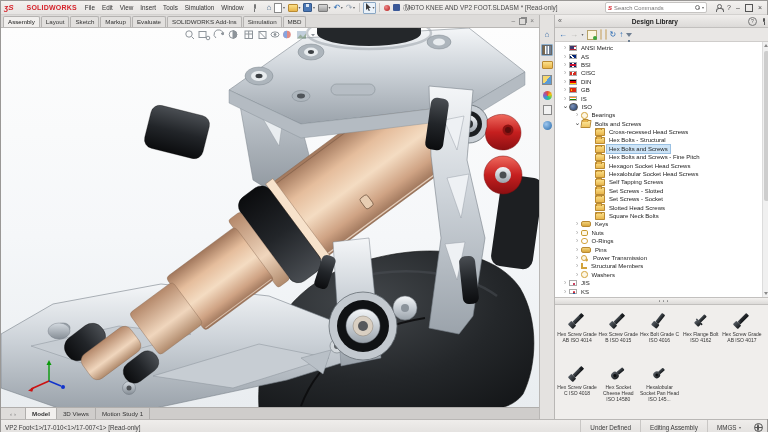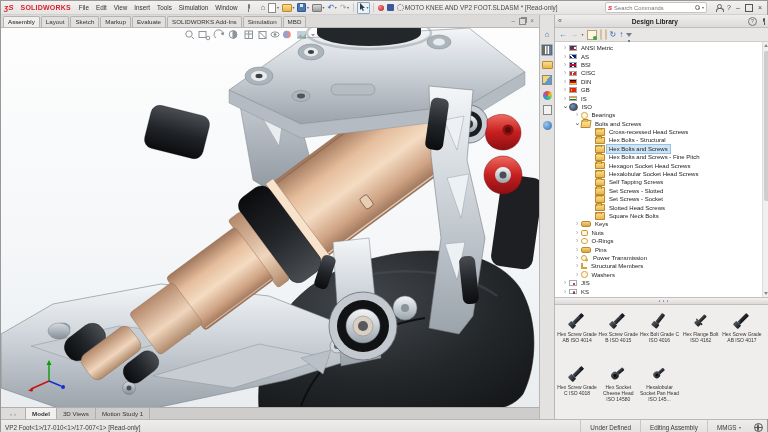--- a/index.html
+++ b/index.html
@@ -3,21 +3,21 @@
 <meta charset="utf-8">
 <style>
   html,body{margin:0;padding:0;}
   body{width:768px;height:432px;overflow:hidden;font-family:"Liberation Sans",sans-serif;
        background:#e8e6e4;color:#222;-webkit-font-smoothing:antialiased;}
   #app{position:relative;width:768px;height:432px;border:1px solid #9a9896;box-sizing:border-box;}
 
   
   .titlebar{height:13px;display:flex;align-items:center;background:linear-gradient(#f3f1ef,#e6e4e2);
             padding:0 3px;gap:2px;position:relative;border-bottom:1px solid #d3d1cf;}
-  .logo{display:flex;align-items:baseline;gap:7px;flex:none;margin-right:3px;}
+  .logo{display:flex;align-items:baseline;gap:13px;flex:none;margin-right:3px;}
   .lmark{color:#d6232b;font-weight:bold;font-style:italic;font-size:8px;line-height:10px;}
   .ltext{color:#d6232b;font-weight:bold;font-size:7px;letter-spacing:.2px;}
   .menu{display:flex;gap:1px;flex:none;}
   .menu-item{padding:0 3px;font-size:6.3px;line-height:12px;color:#333;}
   .pin{width:7px;height:7px;position:relative;flex:none;margin:0 2px;}
   .pin::before{content:"";position:absolute;left:3px;top:0;width:2px;height:5px;background:#777;border-radius:1px;}
   .pin::after{content:"";position:absolute;left:3.6px;top:5px;width:.8px;height:3px;background:#777;}
   .qtb{display:flex;align-items:center;gap:1px;margin-left:4px;}
   .qt{display:flex;align-items:center;height:11px;padding:0 1px;}
   .g{font-size:8px;line-height:10px;color:#4a688a;}

